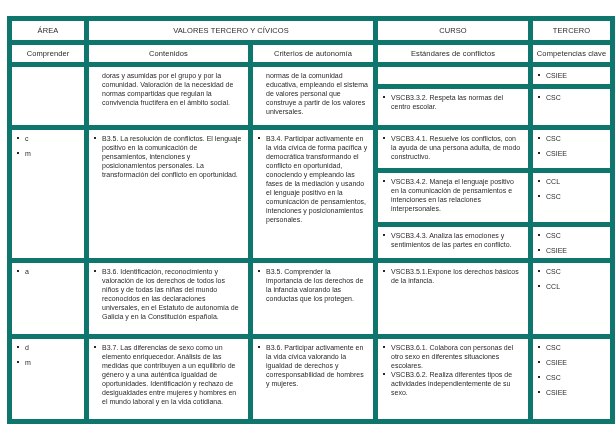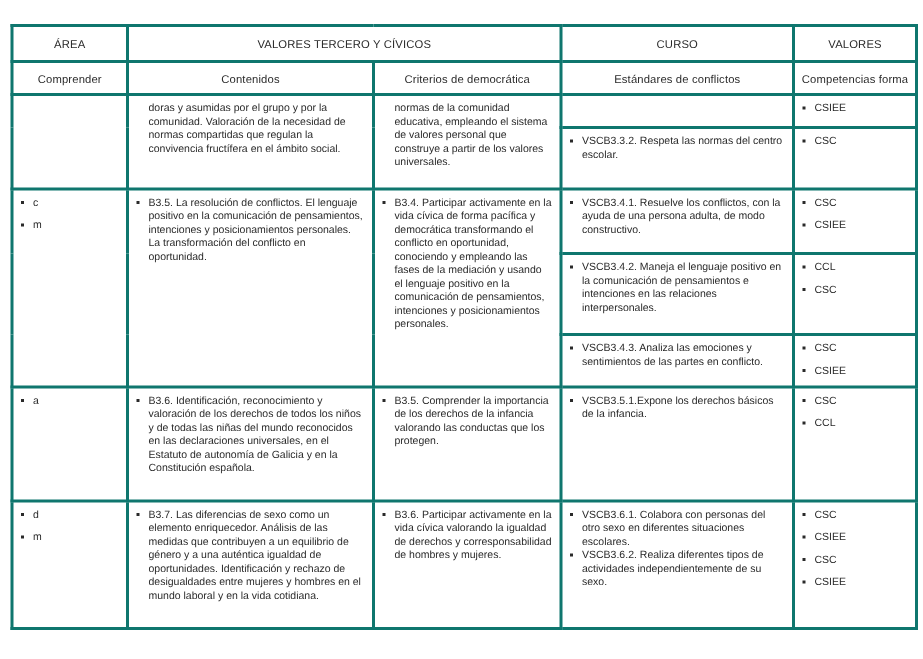--- a/index.html
+++ b/index.html
@@ -11,21 +11,21 @@
     position:relative;
     overflow:hidden;
   }
   .doc-table-wrap { position:absolute; left:7px; top:16px; }
   table.curriculum {
     border-collapse:collapse;
     table-layout:fixed;
     width:603px;
   }
   table.curriculum th, table.curriculum td {
-    border:2px solid #0f766e;
+    border:5px solid #0f766e;
     font-weight:normal;
     overflow:hidden;
   }
   table.curriculum th {
     font-size:7.5px;
     text-align:center;
     vertical-align:middle;
     padding:2px 3px;
     letter-spacing:0.1px;
   }
@@ -64,29 +64,29 @@
       <col style="width:125px">
       <col style="width:155px">
       <col style="width:82px">
     </colgroup>
 
     <tbody>
         <tr style="height:24px">
       <th>ÁREA</th>
       <th colspan="2">VALORES TERCERO Y CÍVICOS</th>
       <th>CURSO</th>
-      <th>VALORES</th>
+      <th>TERCERO</th>
     </tr>
 
     <tr style="height:22px">
       <th>Comprender</th>
       <th>Contenidos</th>
-      <th>Criterios de democrática</th>
+      <th>Criterios de autonomía</th>
       <th>Estándares de conflictos</th>
-      <th>Competencias forma</th>
+      <th>Competencias clave</th>
     </tr>
 
     <tr style="height:22px">
       <td rowspan="2"></td>
       <td rowspan="2">
         <div class="cont">doras y asumidas por el grupo y por la comunidad. Valoración de la necesidad de normas compartidas que regulan la convivencia fructífera en el ámbito social.</div>
       </td>
       <td rowspan="2">
         <div class="cont">normas de la comunidad educativa, empleando el sistema de valores personal que construye a partir de los valores universales.</div>
       </td>

